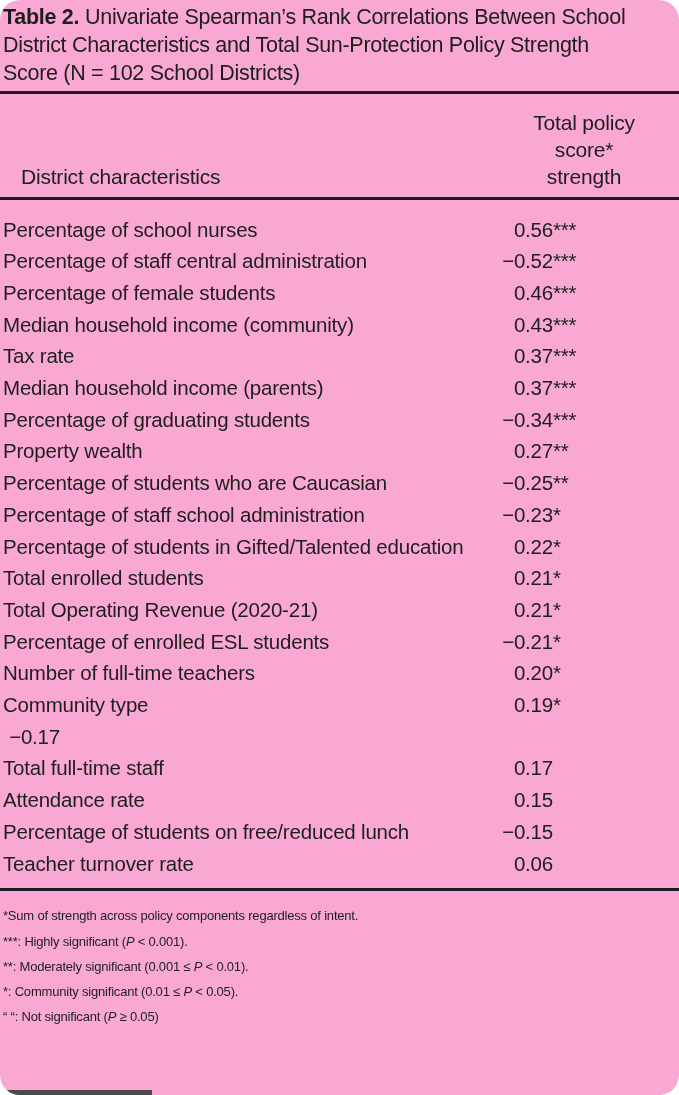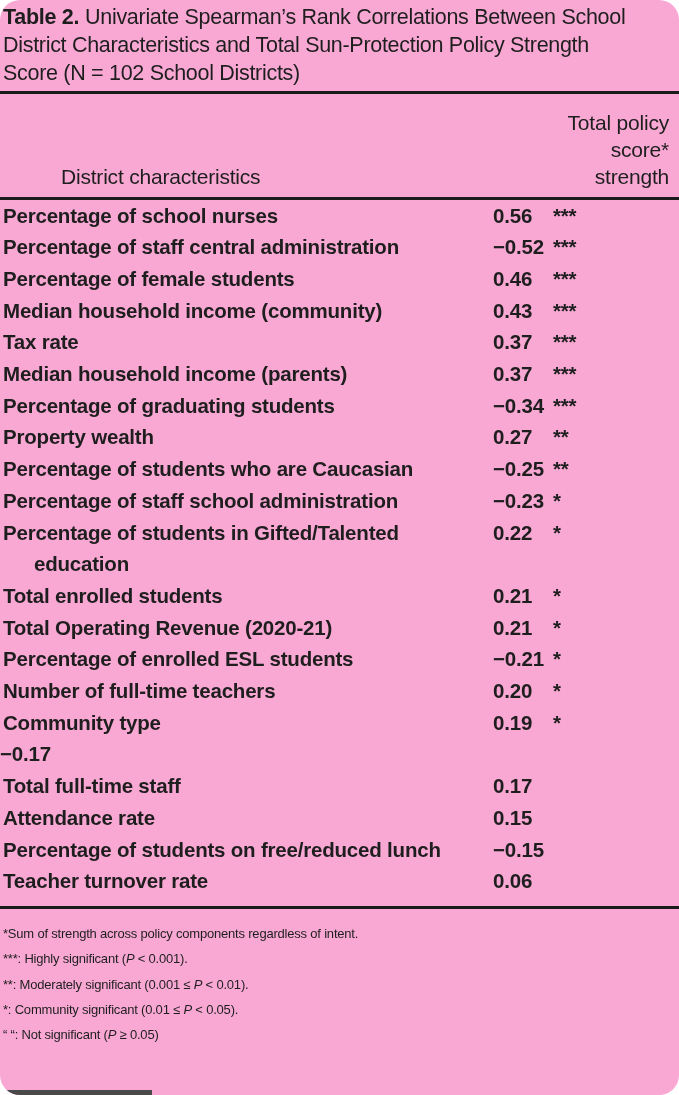--- a/index.html
+++ b/index.html
@@ -32,31 +32,31 @@
   .thead {
     display: flex;
     align-items: flex-end;
     height: 103px;
     box-sizing: border-box;
     padding-bottom: 7px;
     font-size: 21px;
     line-height: 27px;
     letter-spacing: -0.2px;
   }
-  .th-left { flex: 1; padding-left: 21px; white-space: nowrap; margin-left: 40px; }
-  .th-right { width: 170px; margin-right: 10px; text-align: right; }
-  
-  .tbody { padding-top: 0; font-size: 20.5px; letter-spacing: -0.2px; font-weight: bold; }
+  .th-left { flex: 1; padding-left: 21px; white-space: nowrap; }
+  .th-right { width: 170px; margin-right: 10px; text-align: center; }
+  
+  .tbody { padding-top: 14px; font-size: 20.5px; letter-spacing: -0.2px; }
   .trow { display: flex; align-items: baseline; line-height: 31.7px; }
   .cell-label {
     flex: 1;
     padding-left: 34px;
     text-indent: -31px;
   }
-  .cell-num  { width: 60px;  white-space: nowrap; }
+  .cell-num  { width: 60px;  text-align: right; white-space: nowrap; }
   .cell-stars{ width: 126px; text-align: left;  white-space: nowrap; }
   
   .footnotes {
     padding: 12px 3px 0 3px;
     font-size: 13px;
     line-height: 25.3px;
     letter-spacing: -0.2px;
   }
   .fn-line { white-space: nowrap; }
   .fn-line .it { font-style: italic; }

